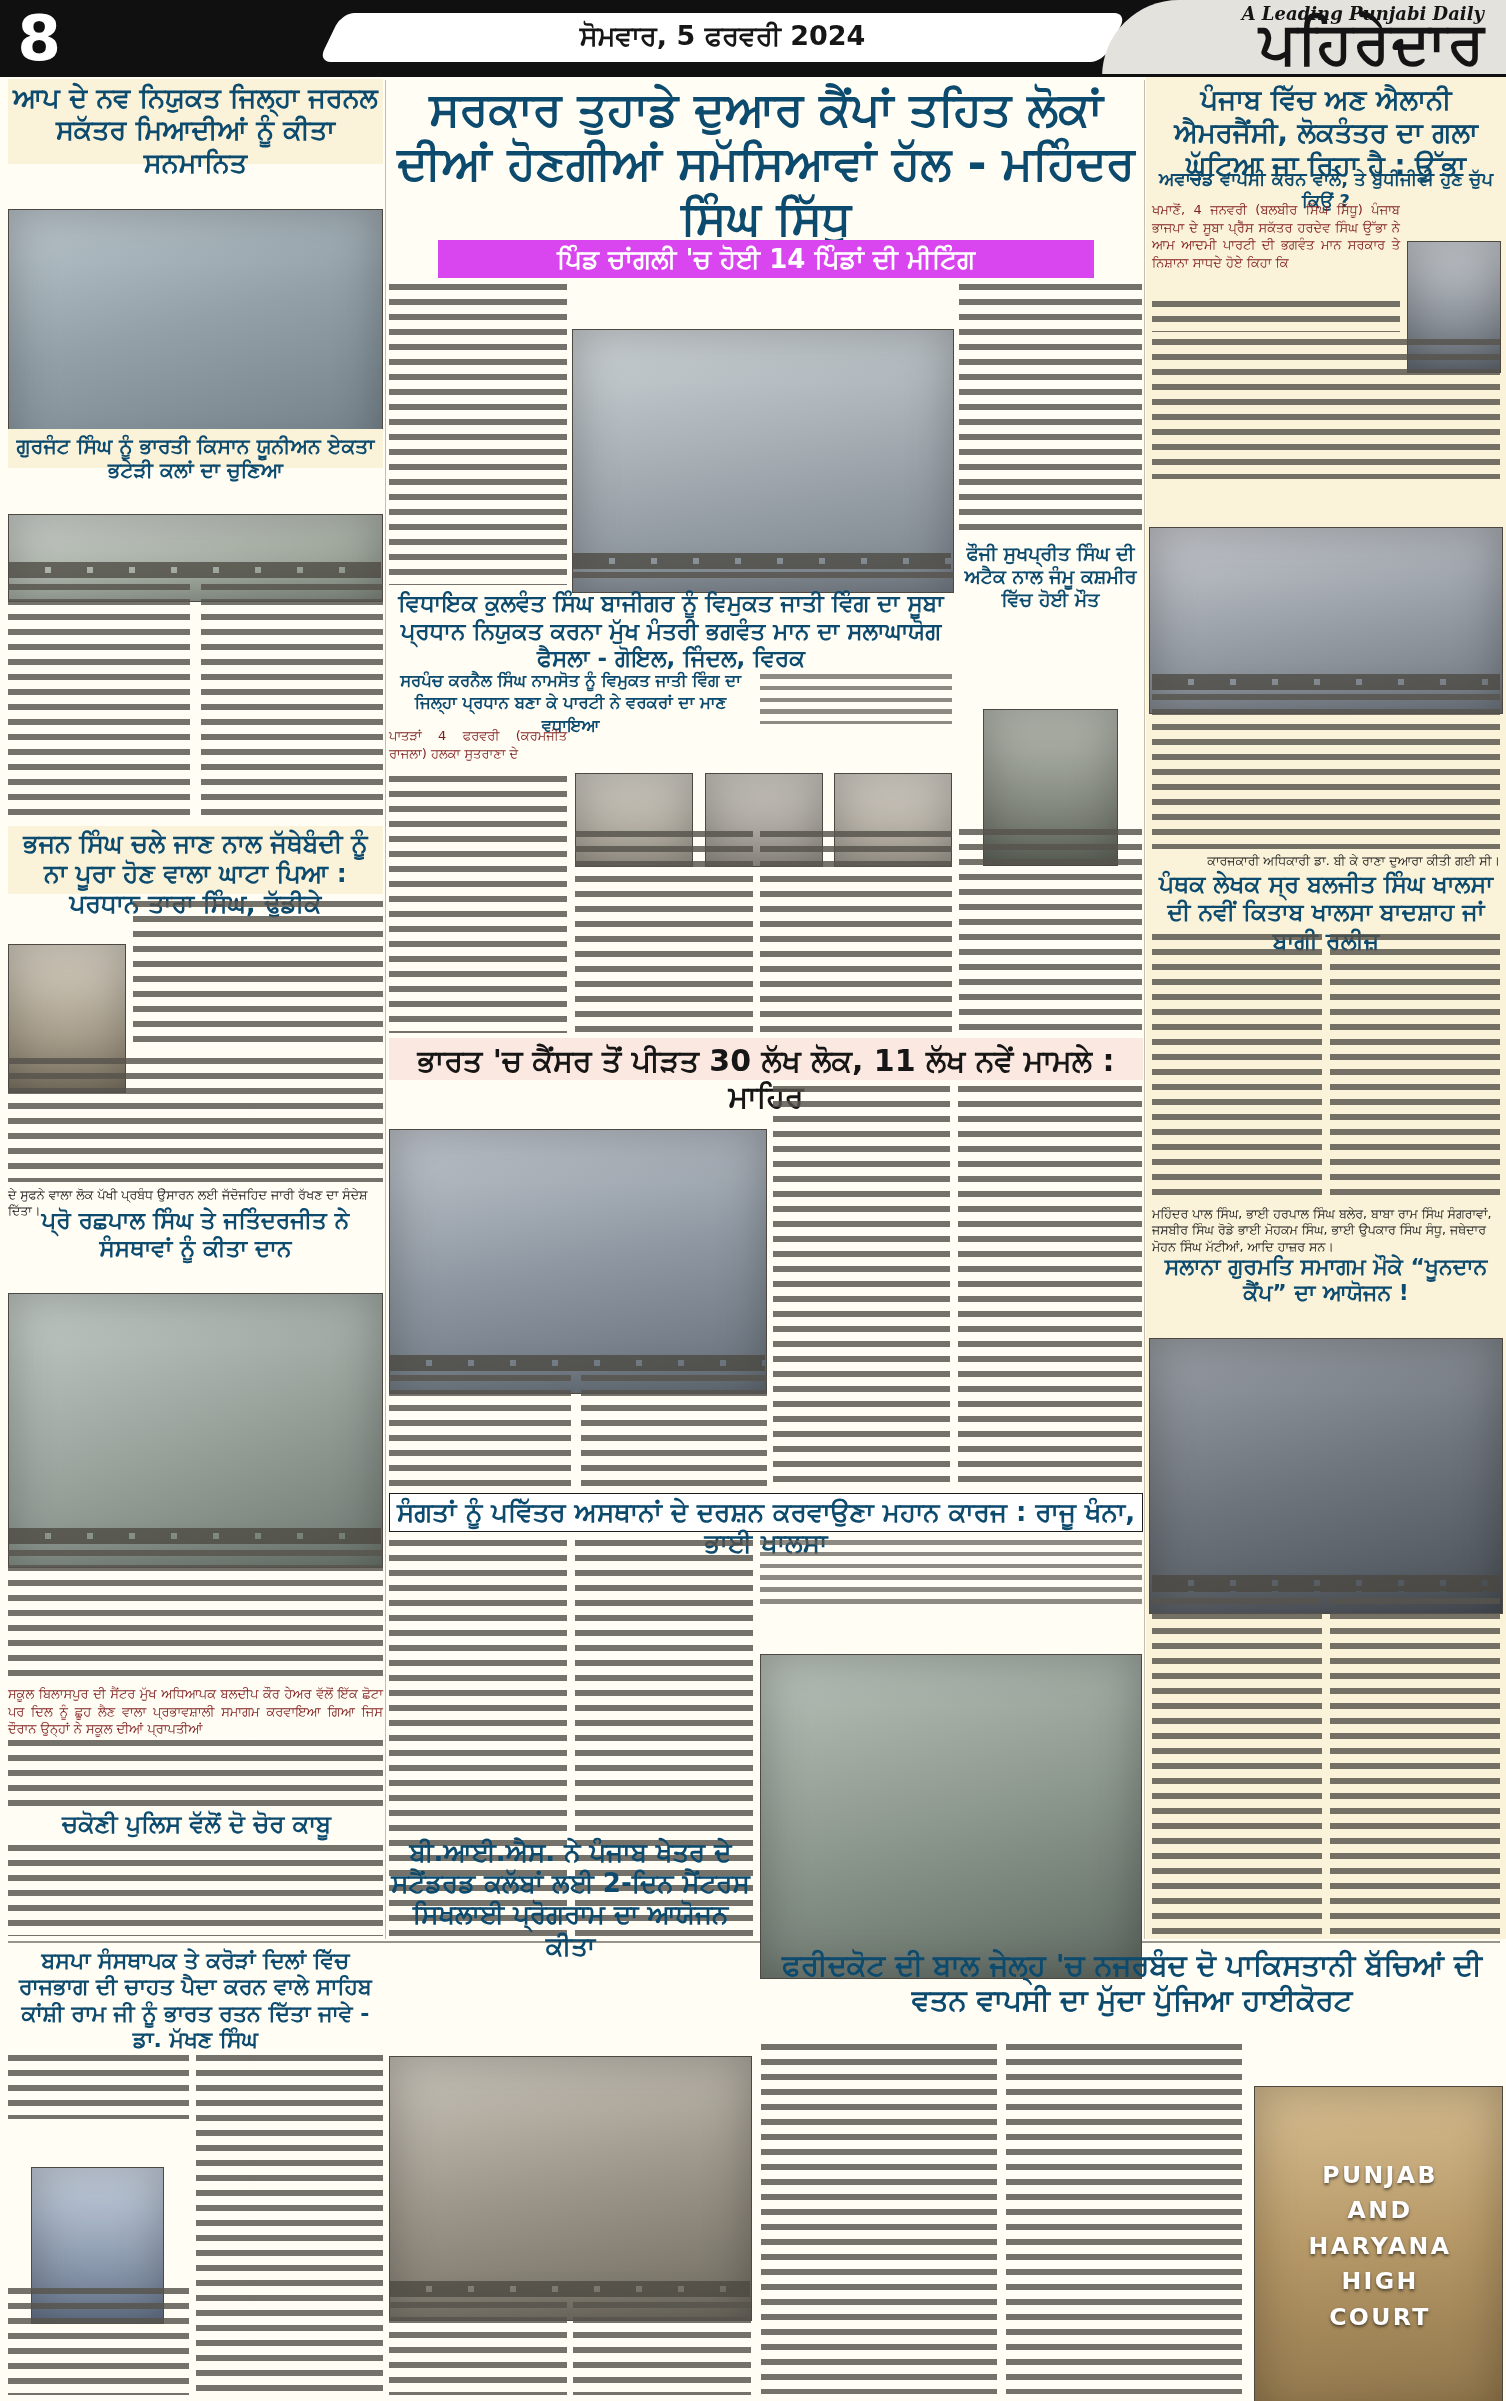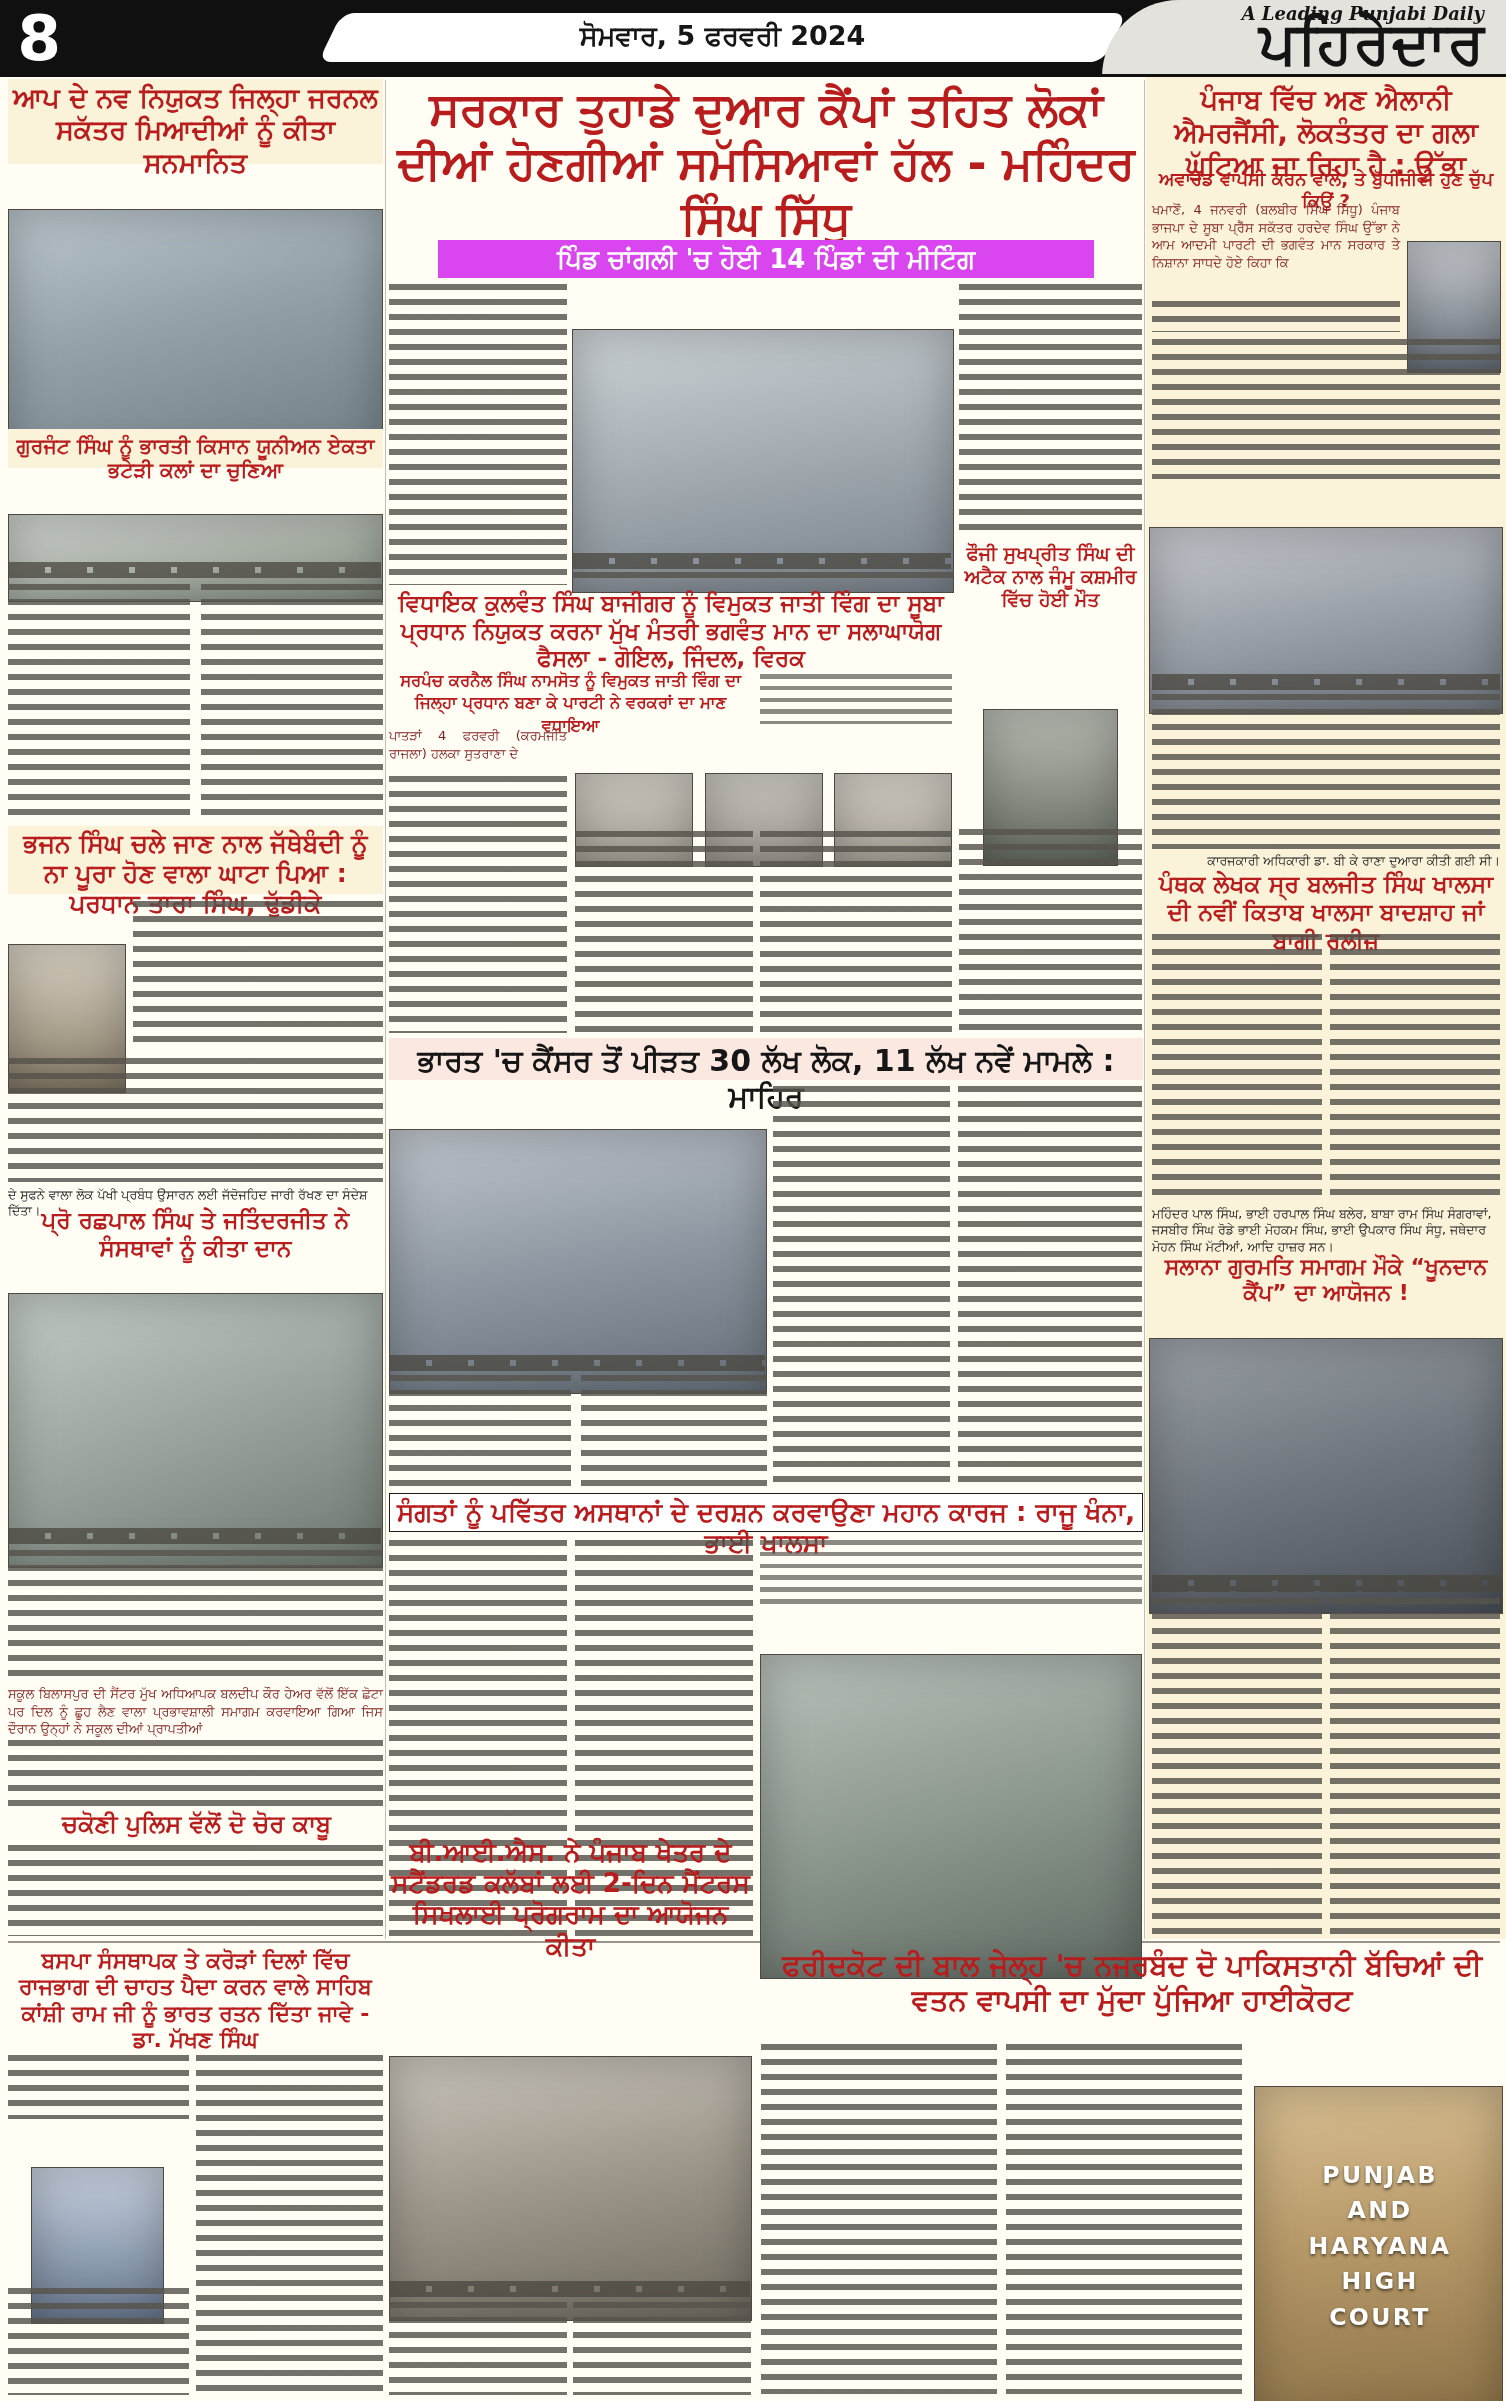--- a/index.html
+++ b/index.html
@@ -1,18 +1,18 @@
 <!DOCTYPE html>
 <html style="font-size:12.6px"><head>
 <meta charset="utf-8">
 <style>
   html,body{margin:0;padding:0;background:#dedbd2;font-family:"DejaVu Sans",sans-serif;}
   #page{position:relative;width:1506px;height:2401px;background:#fffdf4;overflow:hidden;margin:0 auto;}
   .abs{position:absolute;box-sizing:border-box;}
-  .hl{font-weight:700;color:#b91c1c;text-align:center;line-height:1.2;}
+  .hl{font-weight:700;color:#0c4a6e;text-align:center;line-height:1.2;}
   .cream{background:#faf3da;}
   .photo{border:0.8px solid #4d4842;box-shadow:inset 0 0 47px rgba(0,0,0,.28);margin-top:43px;}
   .greek{opacity:.82;background-image:repeating-linear-gradient(to bottom,#56534c 0 6.3px,rgba(0,0,0,0) 6.3px 15px);}
   .greek.fine{opacity:.7;background-image:repeating-linear-gradient(to bottom,#5c5952 0 4.7px,rgba(0,0,0,0) 4.7px 11.8px);}
   .lead{font-size:13px;line-height:1.35;color:#7f1d1d;text-align:justify;}
   .pre{font-size:12.6px;line-height:1.3;color:#222;}
   .vrule{width:0.8px;background:#c4beae;}
   .hrule{height:1.6px;background:#9a958a;}
   .band-red{background:#d946ef;color:#fff;}
   .band-pink{background:#fbe8e0;color:#161616;}

